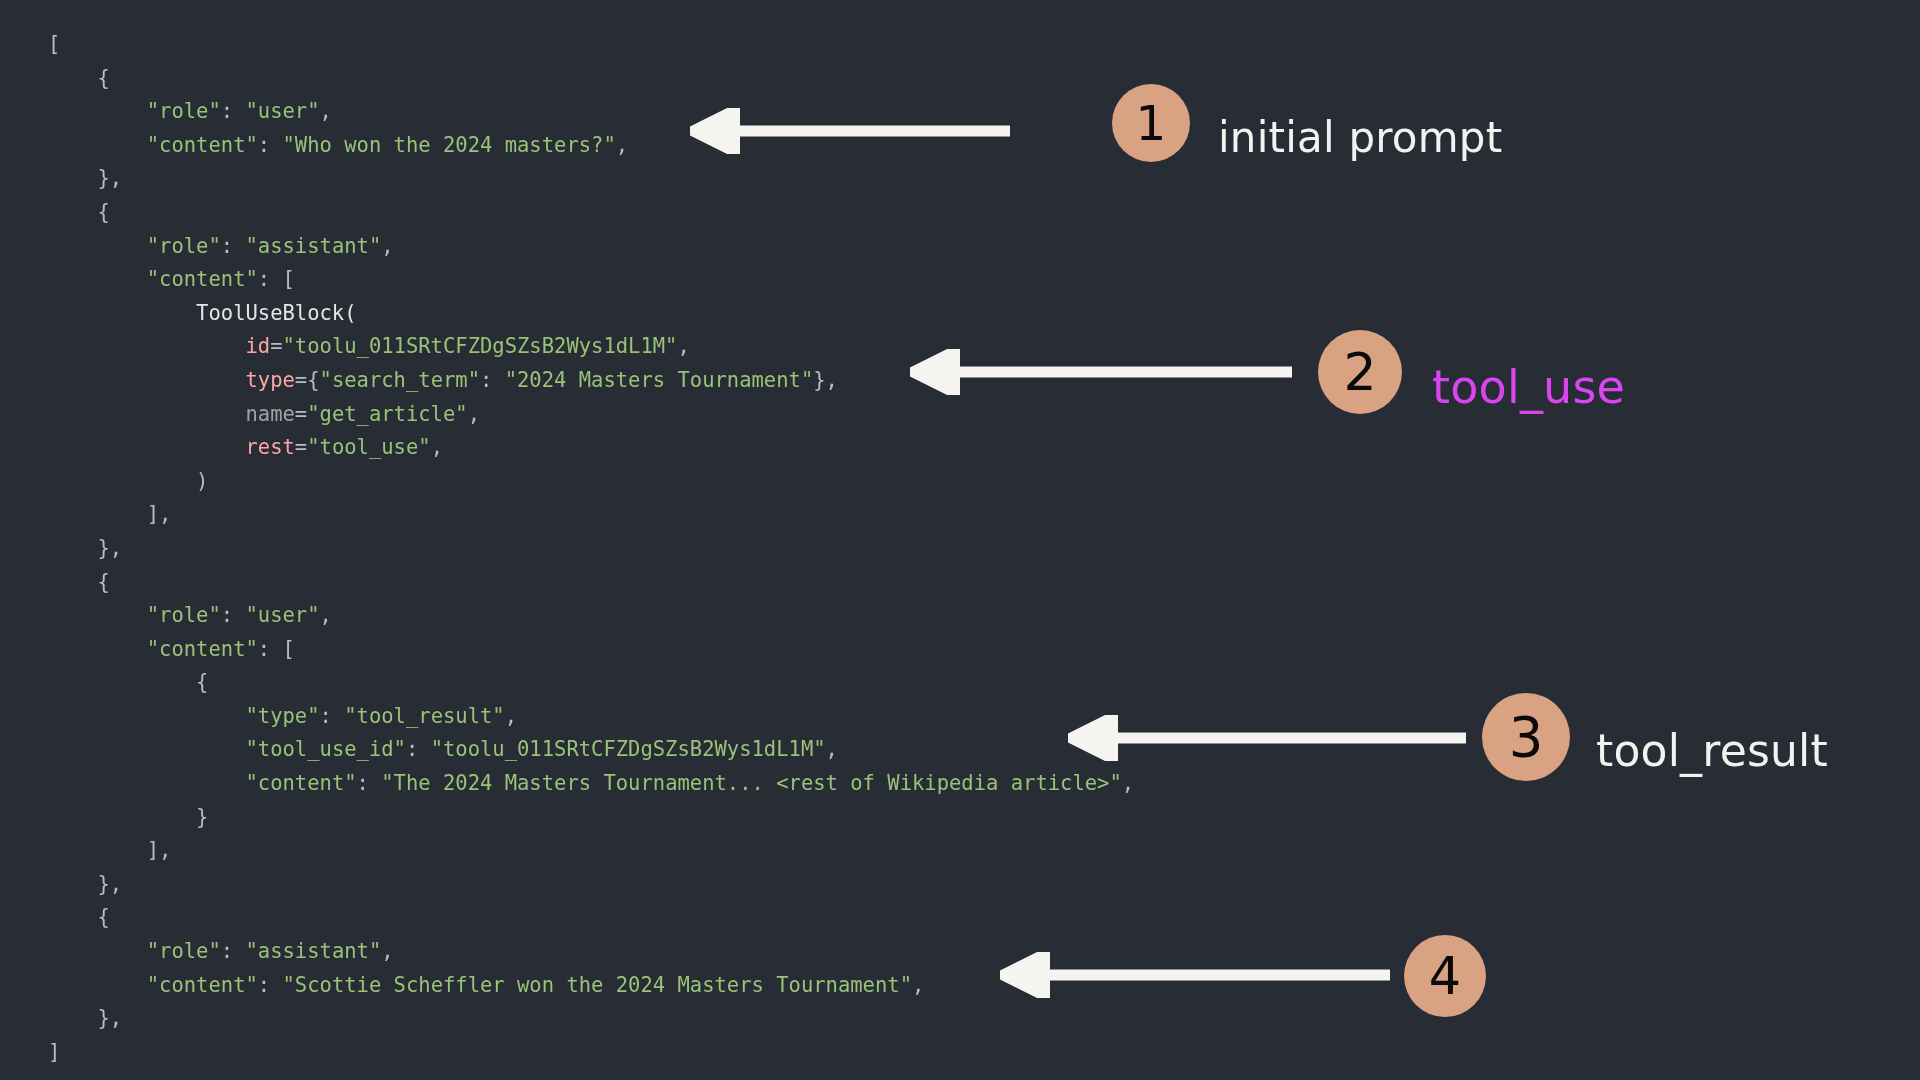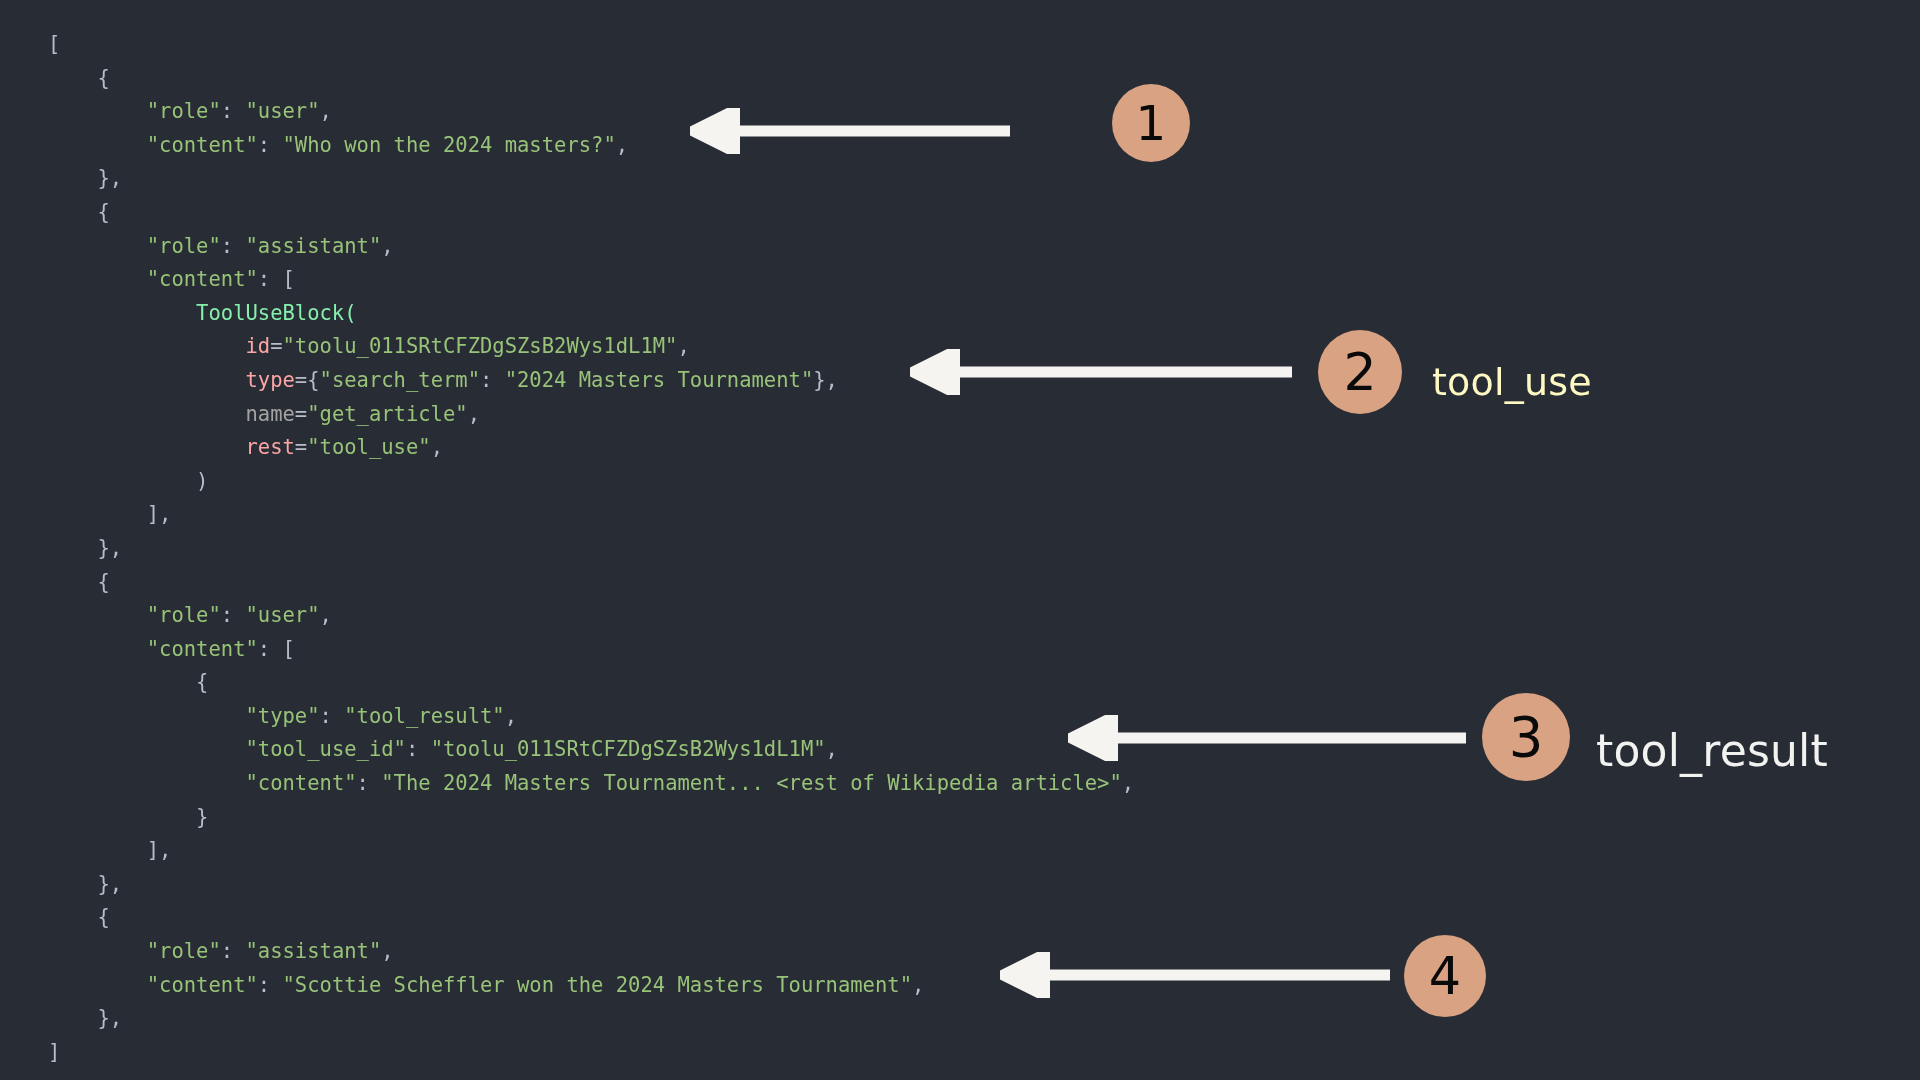--- a/index.html
+++ b/index.html
@@ -31,21 +31,21 @@
     line-height: 33.6px;
     height: 33.6px;
     white-space: pre;
     color: #abb2bf;
     letter-spacing: 0px;
   }
   .tok-punc  { color: #b7bec9; }
   .tok-str   { color: #98c379; }
   .tok-kw    { color: #fca5a5; }
   .tok-name  { color: #a3a3a3; }
-  .tok-cls   { color: #86efac; }
+  .tok-cls   { color: #e5e5e5; }
   .tok-op    { color: #b7bec9; }
 
   
   #annotations {
     position: absolute;
     left: 0; top: 0;
     width: 1920px; height: 1080px;
     pointer-events: none;
   }
   .annot-arrow {
@@ -108,26 +108,27 @@
     <div class="code-line"><span>    </span><span class="tok-punc">},</span></div>
     <div class="code-line"><span></span><span class="tok-punc">]</span></div>
   </div>
 
 <div id="annotations">
     <svg class="annot-arrow" width="320" height="46" viewBox="0 0 320 46" style="left: 690px; top: 108px;">
       <rect x="42" y="17.5" width="278" height="11" fill="#f5f4f0"></rect>
       <path d="M 0 23 L 46 0 L 46 46 Z" fill="#f5f4f0" stroke="#f5f4f0" stroke-width="8" stroke-linejoin="round"></path>
     </svg>
     <div class="annot-badge" style="position: absolute; left: 1112px; top: 84px; width: 78px; height: 78px; font-size: 48.36px; background: rgb(217, 162, 131); color: rgb(10, 10, 10);">1</div>
+    <div class="annot-label" style="position: absolute; left: 1218px; top: 113px; margin-left: 0px; font-size: 42px; color: rgb(242, 242, 240);">initial prompt</div>
     <svg class="annot-arrow" width="382" height="46" viewBox="0 0 382 46" style="left: 910px; top: 349px;">
       <rect x="42" y="17.5" width="340" height="11" fill="#f5f4f0"></rect>
       <path d="M 0 23 L 46 0 L 46 46 Z" fill="#f5f4f0" stroke="#f5f4f0" stroke-width="8" stroke-linejoin="round"></path>
     </svg>
     <div class="annot-badge" style="position: absolute; left: 1318px; top: 330px; width: 84px; height: 84px; font-size: 52.08px; background: rgb(217, 162, 131); color: rgb(10, 10, 10);">2</div>
-    <div class="annot-label" style="position: absolute; left: 1432px; top: 360px; margin-left: 0px; font-size: 38px; color: #fef9c3;">tool_use</div>
+    <div class="annot-label" style="position: absolute; left: 1432px; top: 360px; margin-left: 0px; font-size: 46px; color: #d946ef;">tool_use</div>
     <svg class="annot-arrow" width="398" height="46" viewBox="0 0 398 46" style="left: 1068px; top: 715px;">
       <rect x="42" y="17.5" width="356" height="11" fill="#f5f4f0"></rect>
       <path d="M 0 23 L 46 0 L 46 46 Z" fill="#f5f4f0" stroke="#f5f4f0" stroke-width="8" stroke-linejoin="round"></path>
     </svg>
     <div class="annot-badge" style="position: absolute; left: 1482px; top: 693px; width: 88px; height: 88px; font-size: 54.56px; background: rgb(217, 162, 131); color: rgb(10, 10, 10);">3</div>
     <div class="annot-label" style="position: absolute; left: 1588px; top: 725px; margin-left: 8px; font-size: 44px; color: rgb(242, 242, 240);">tool_result</div>
     <svg class="annot-arrow" width="390" height="46" viewBox="0 0 390 46" style="left: 1000px; top: 952px;">
       <rect x="42" y="17.5" width="348" height="11" fill="#f5f4f0"></rect>
       <path d="M 0 23 L 46 0 L 46 46 Z" fill="#f5f4f0" stroke="#f5f4f0" stroke-width="8" stroke-linejoin="round"></path>
     </svg>

